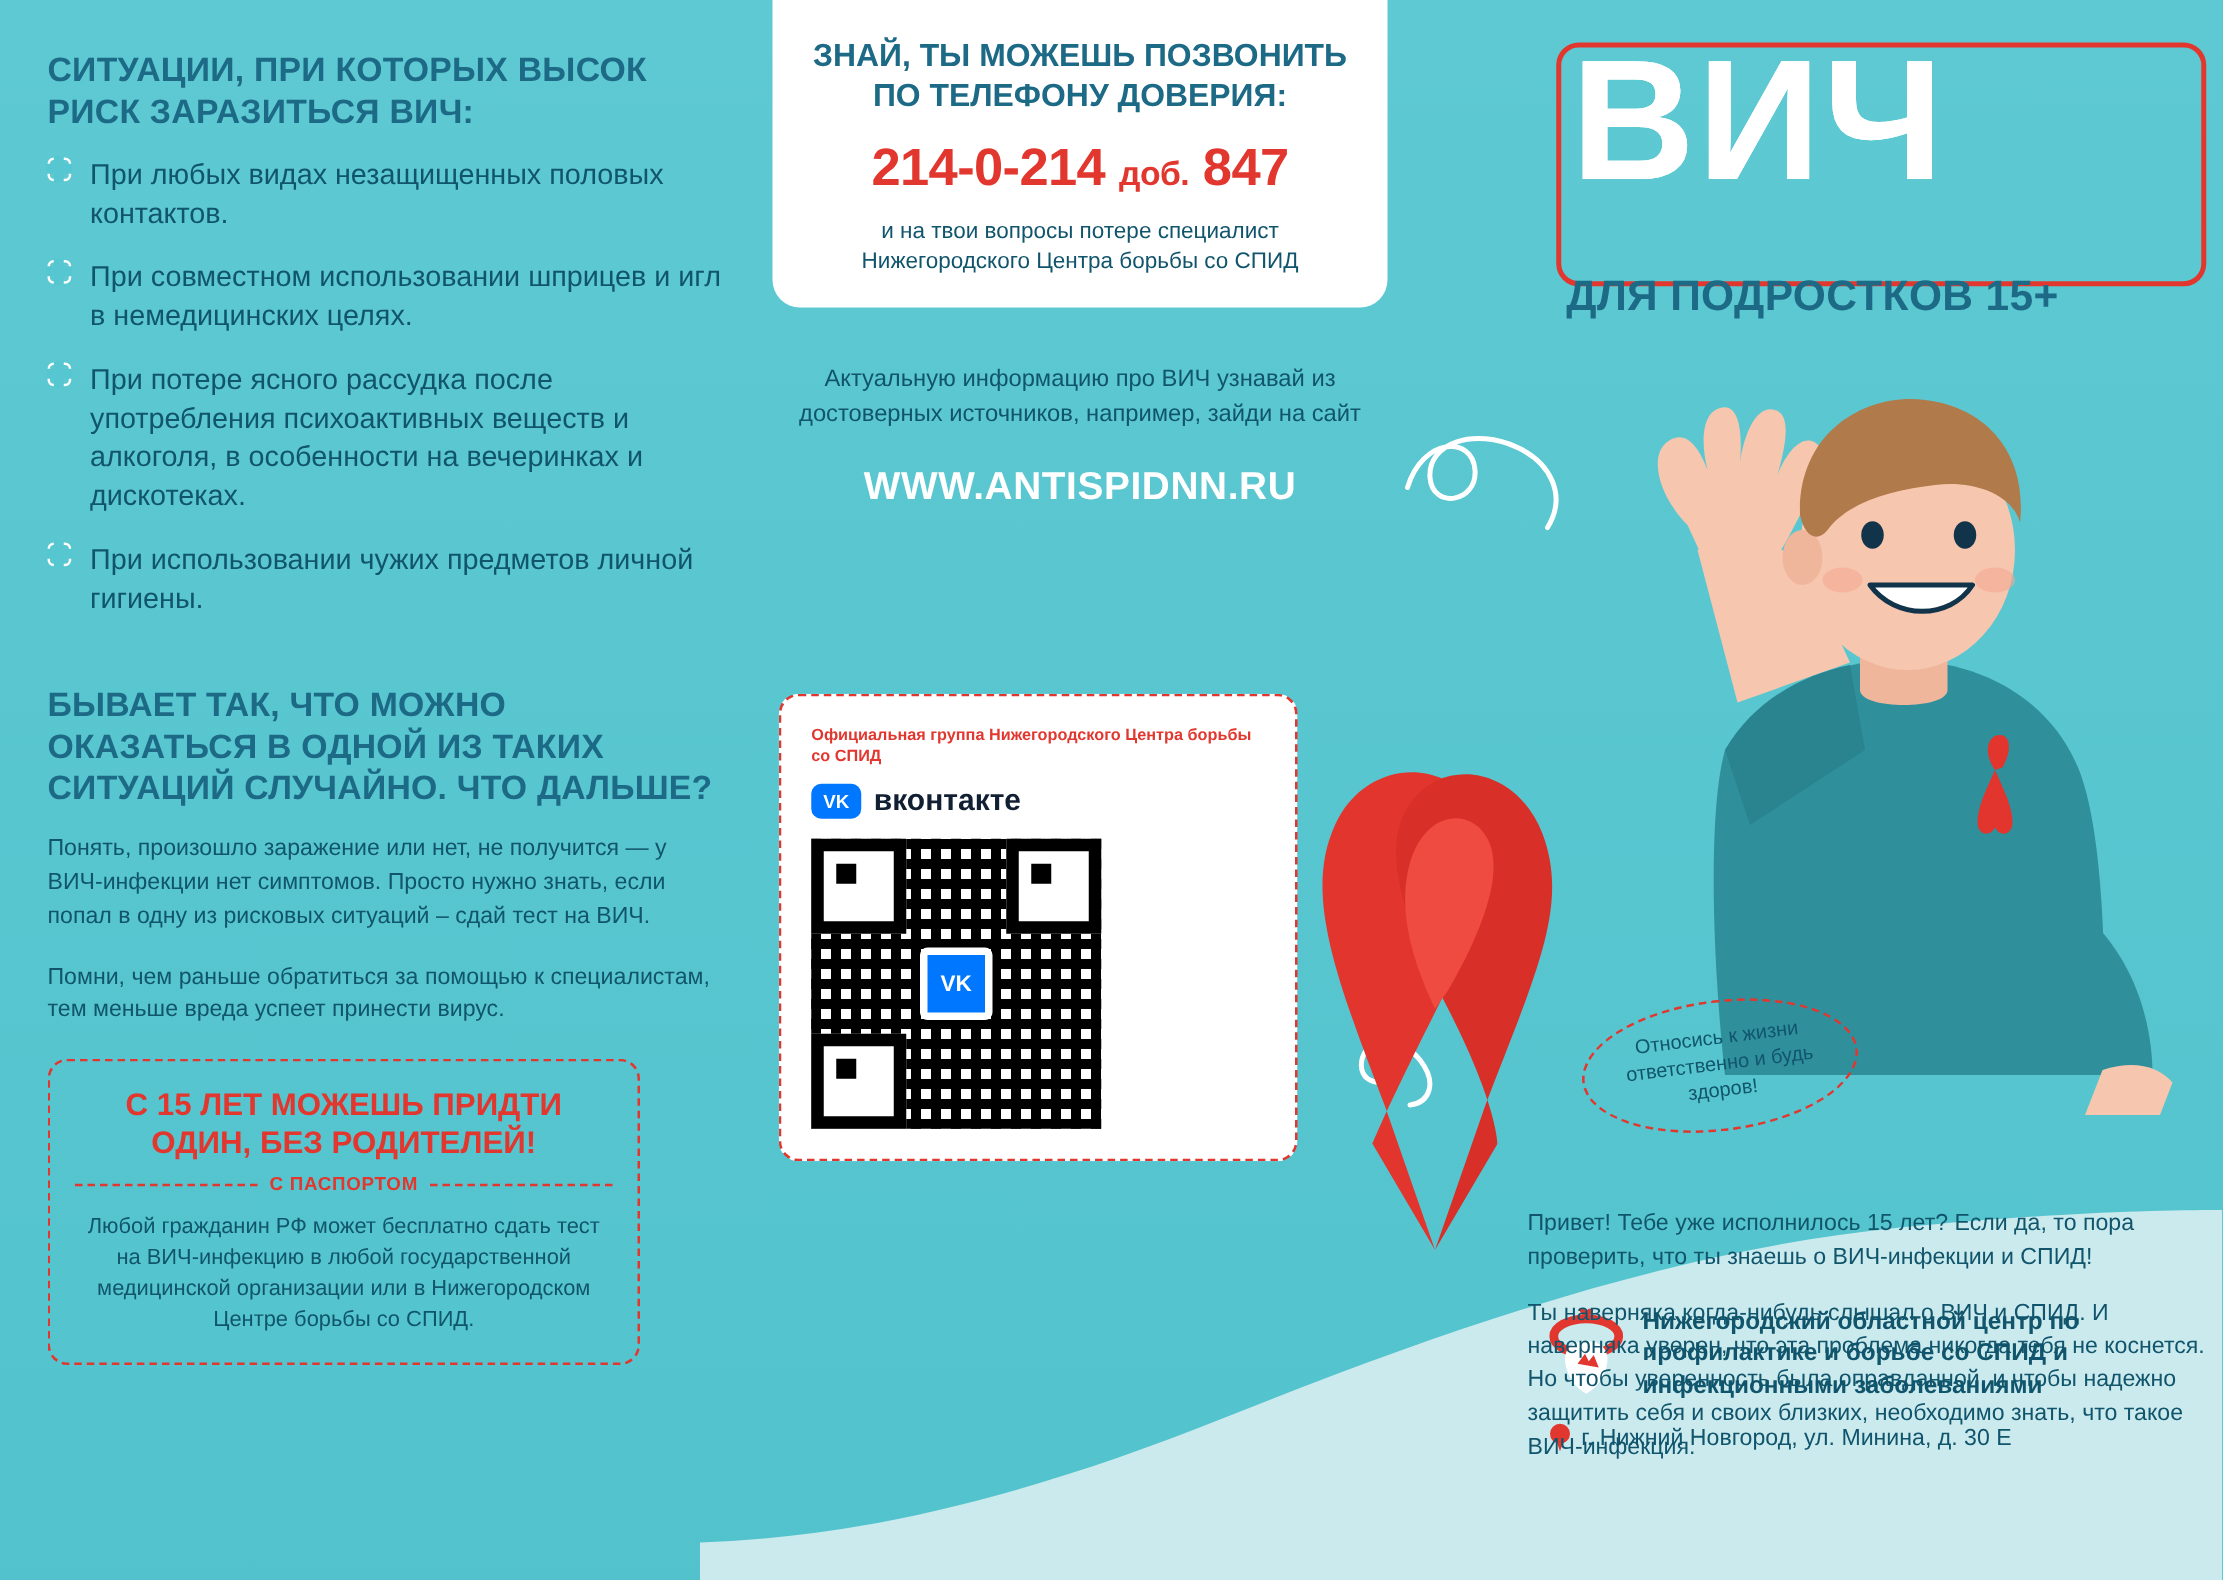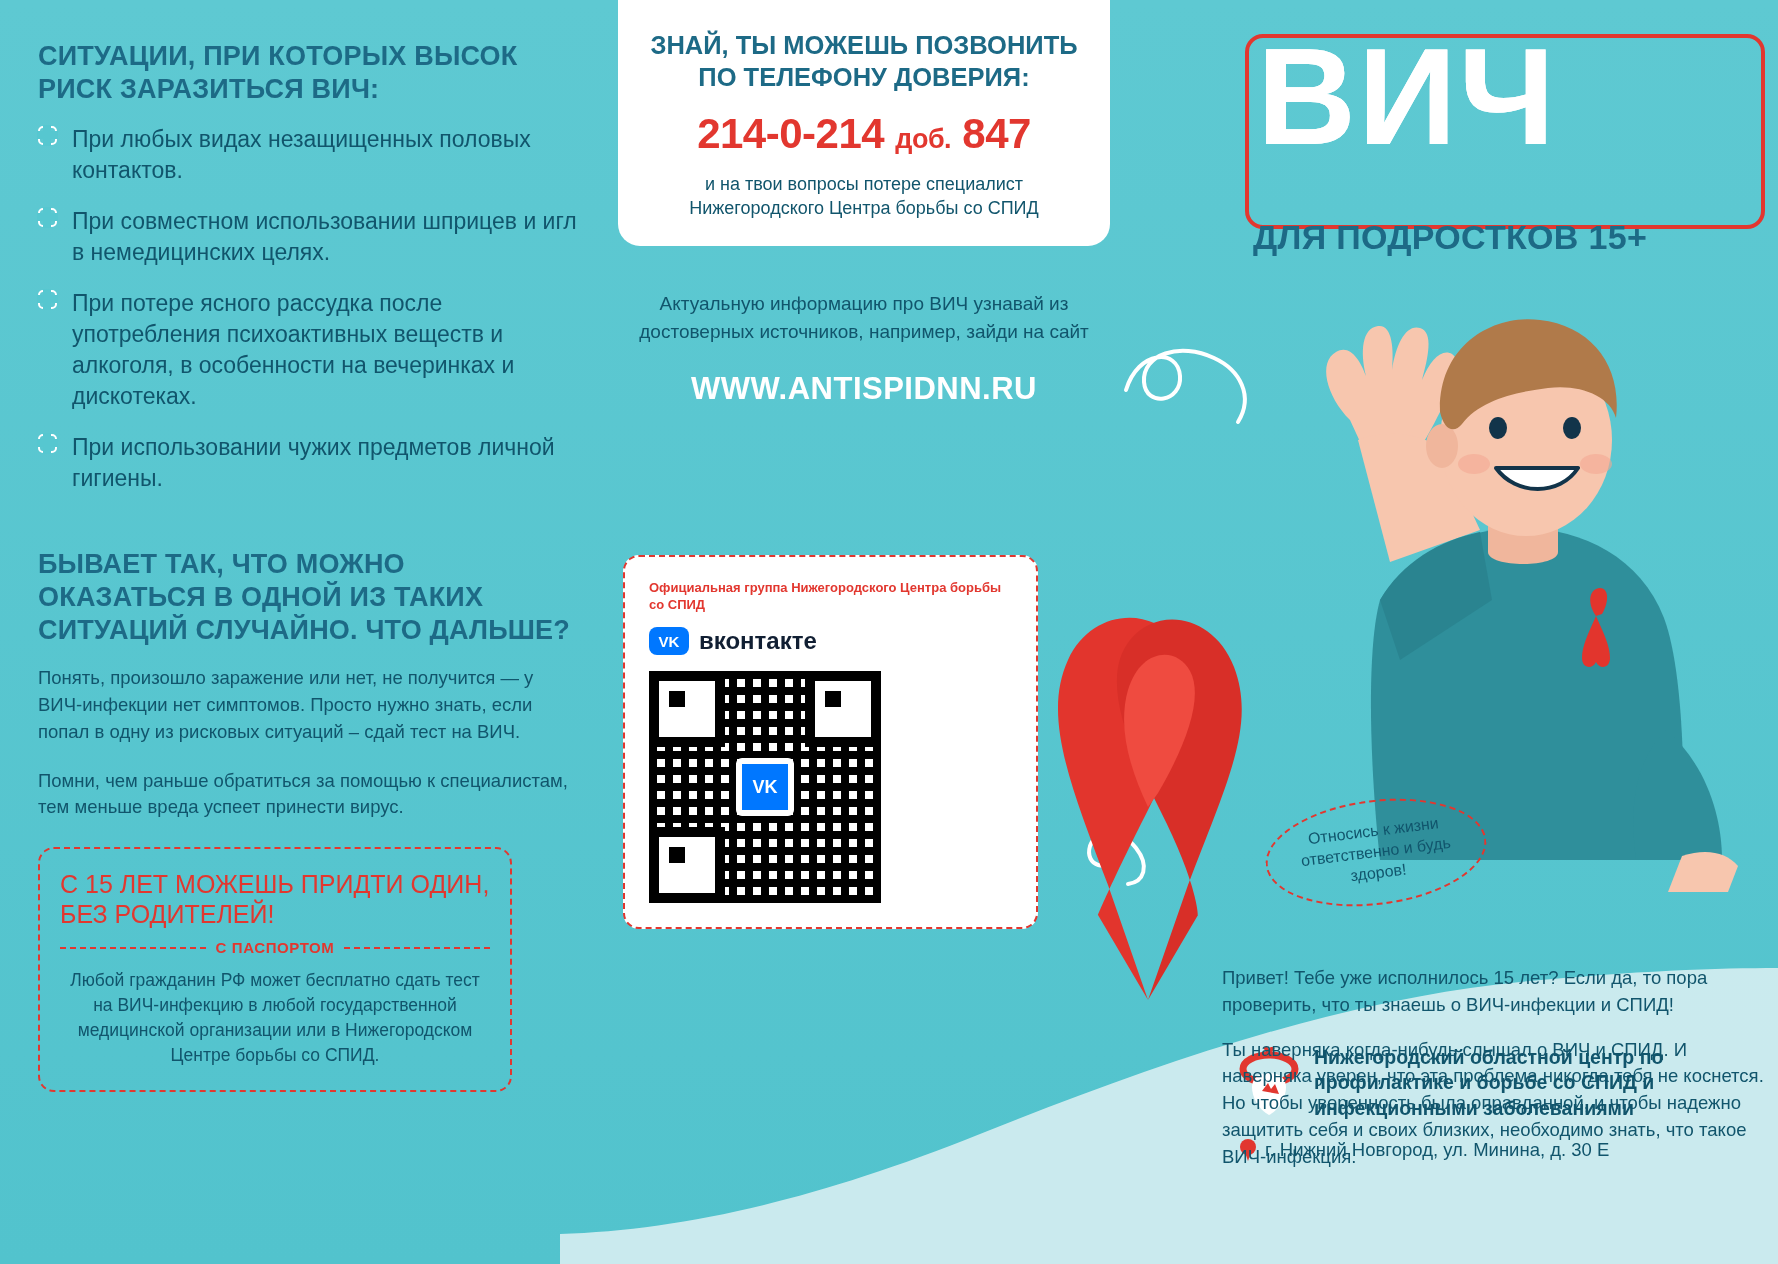--- a/index.html
+++ b/index.html
@@ -84,21 +84,22 @@
     margin-top: 26px;
     border: 2px dashed #e2372f;
     border-radius: 16px;
     padding: 20px 20px 22px 20px;
     width: 430px;
     background: transparent;
   }
   .red-box-title {
     color: #e2372f;
     font-size: 25px;
-    font-weight: normal;
+    font-weight: bold;
+    text-align: center;
     line-height: 1.2;
     margin: 0 0 10px 0;
   }
   .dash-sep {
     display: flex;
     align-items: center;
     gap: 10px;
     margin: 4px 0 12px 0;
   }
   .dash-sep .line {

